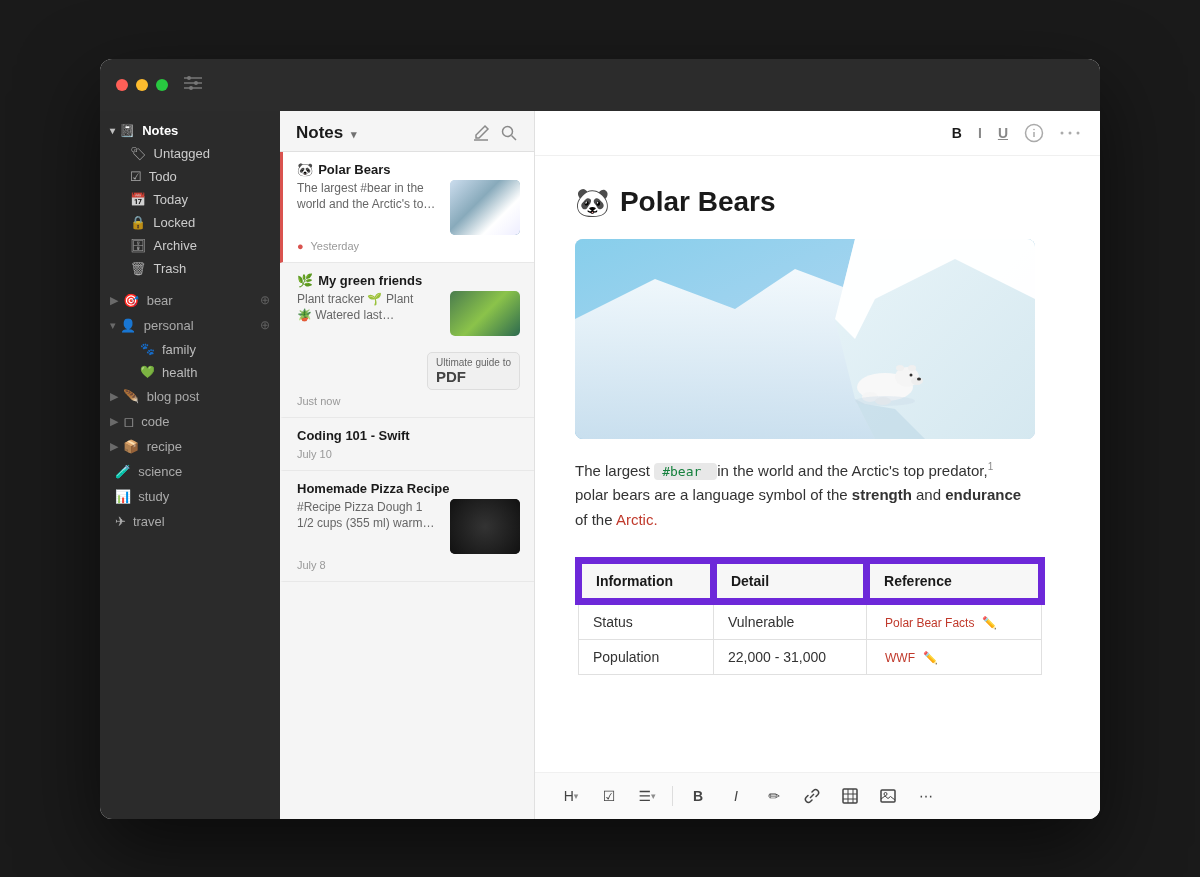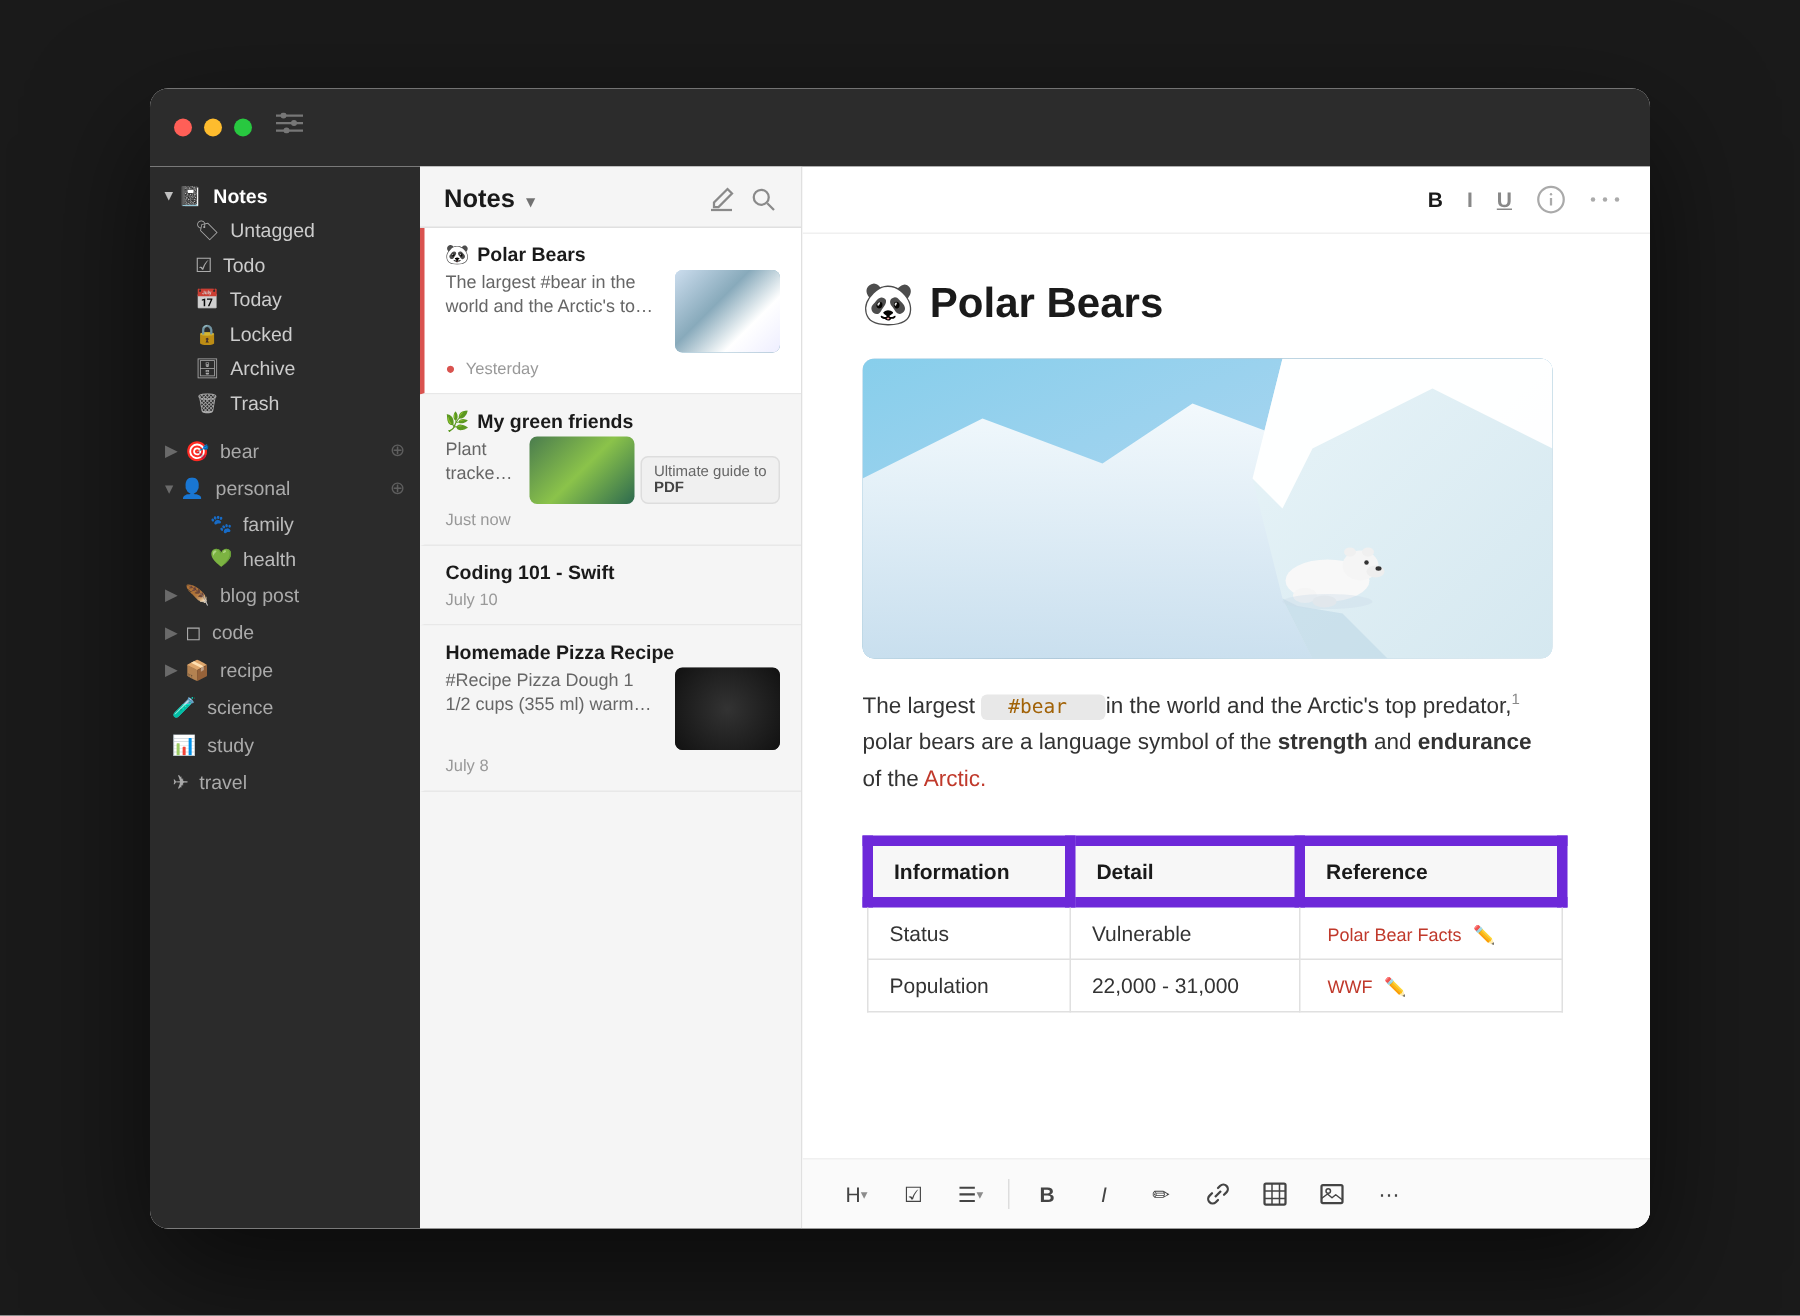--- a/index.html
+++ b/index.html
@@ -244,23 +244,23 @@
     }
     .editor-body-text {
       font-size: 15px;
       color: #333333;
       line-height: 1.65;
       margin-bottom: 24px;
     }
     .editor-body-text .tag {
       background: #e8e8e8;
       border-radius: 4px;
-      padding: 1px 18px;
+      padding: 1px 8px;
       font-size: 13px;
-      color: #a16207;
+      color: #15803d;
       font-family: monospace;
     }
     .editor-body-text .bold { font-weight: 700; }
     .editor-body-text .link { color: #c0392b; text-decoration: none; }
     .editor-body-text sup { font-size: 10px; color: #888; }
     .editor-table {
       width: 100%;
       max-width: 470px;
       border-collapse: collapse;
       margin-bottom: 30px;
@@ -465,25 +465,25 @@
 
         <div class="note-item">
           <div class="note-item-title">
             <span>🌿</span>
             <span>My green friends</span>
           </div>
           <div class="note-item-row">
             <div class="note-item-content">
               <div class="note-item-preview">Plant tracker 🌱 Plant 🪴 Watered last Spider Plant 8th April Areca Pal...</div>
             </div>
-            <div style="display:flex;flex-direction:row;gap:4px;align-items:flex-end;">
+            <div style="display:flex;flex-direction:column;gap:16px;align-items:flex-end;">
               <div style="width:70px;height:45px;border-radius:5px;background:linear-gradient(135deg,#4a7c4e,#8bc34a,#2d6a4f);flex-shrink:0;"></div>
               <div class="pdf-badge">
                 <div style="font-size:10px;color:#666;">Ultimate guide to</div>
-                <div style="font-size:10px;font-weight:600;color:#444;">PDF</div>
+                <div style="font-size:15px;font-weight:600;color:#444;">PDF</div>
               </div>
             </div>
           </div>
           <div class="note-item-date">Just now</div>
         </div>
 
         <div class="note-item">
           <div class="note-item-title">
             <span>Coding 101 - Swift</span>
           </div>

